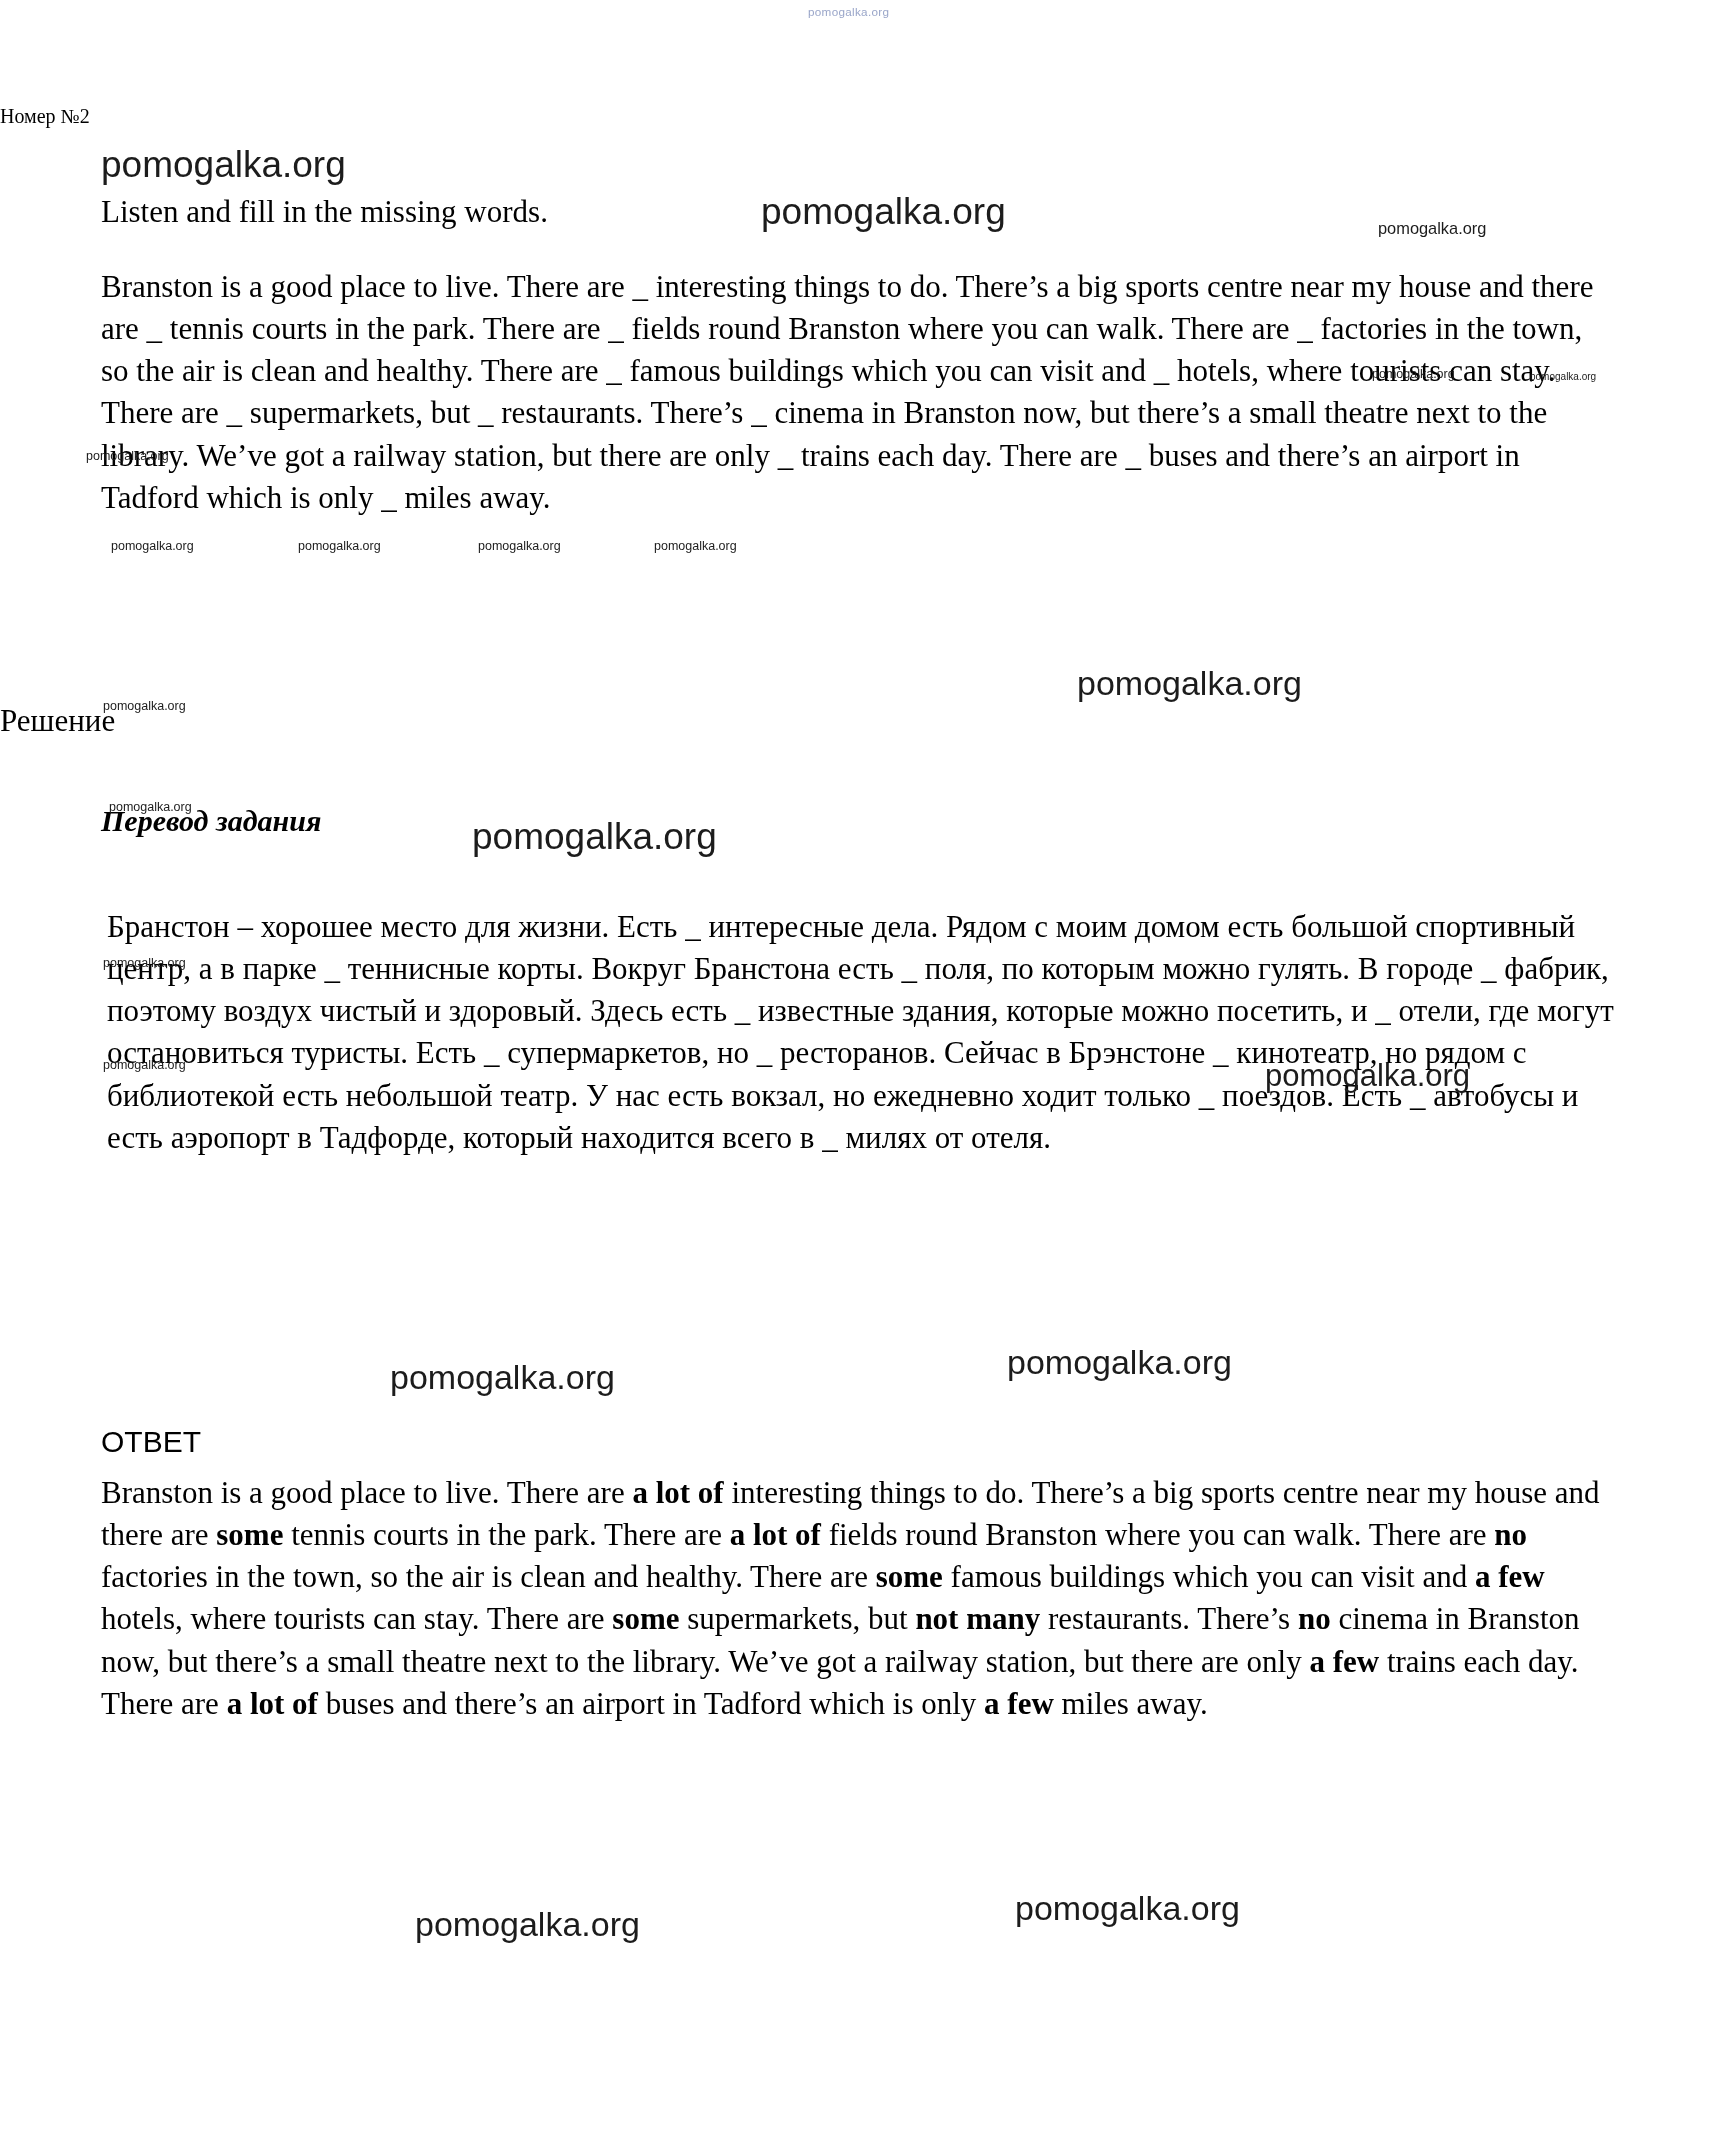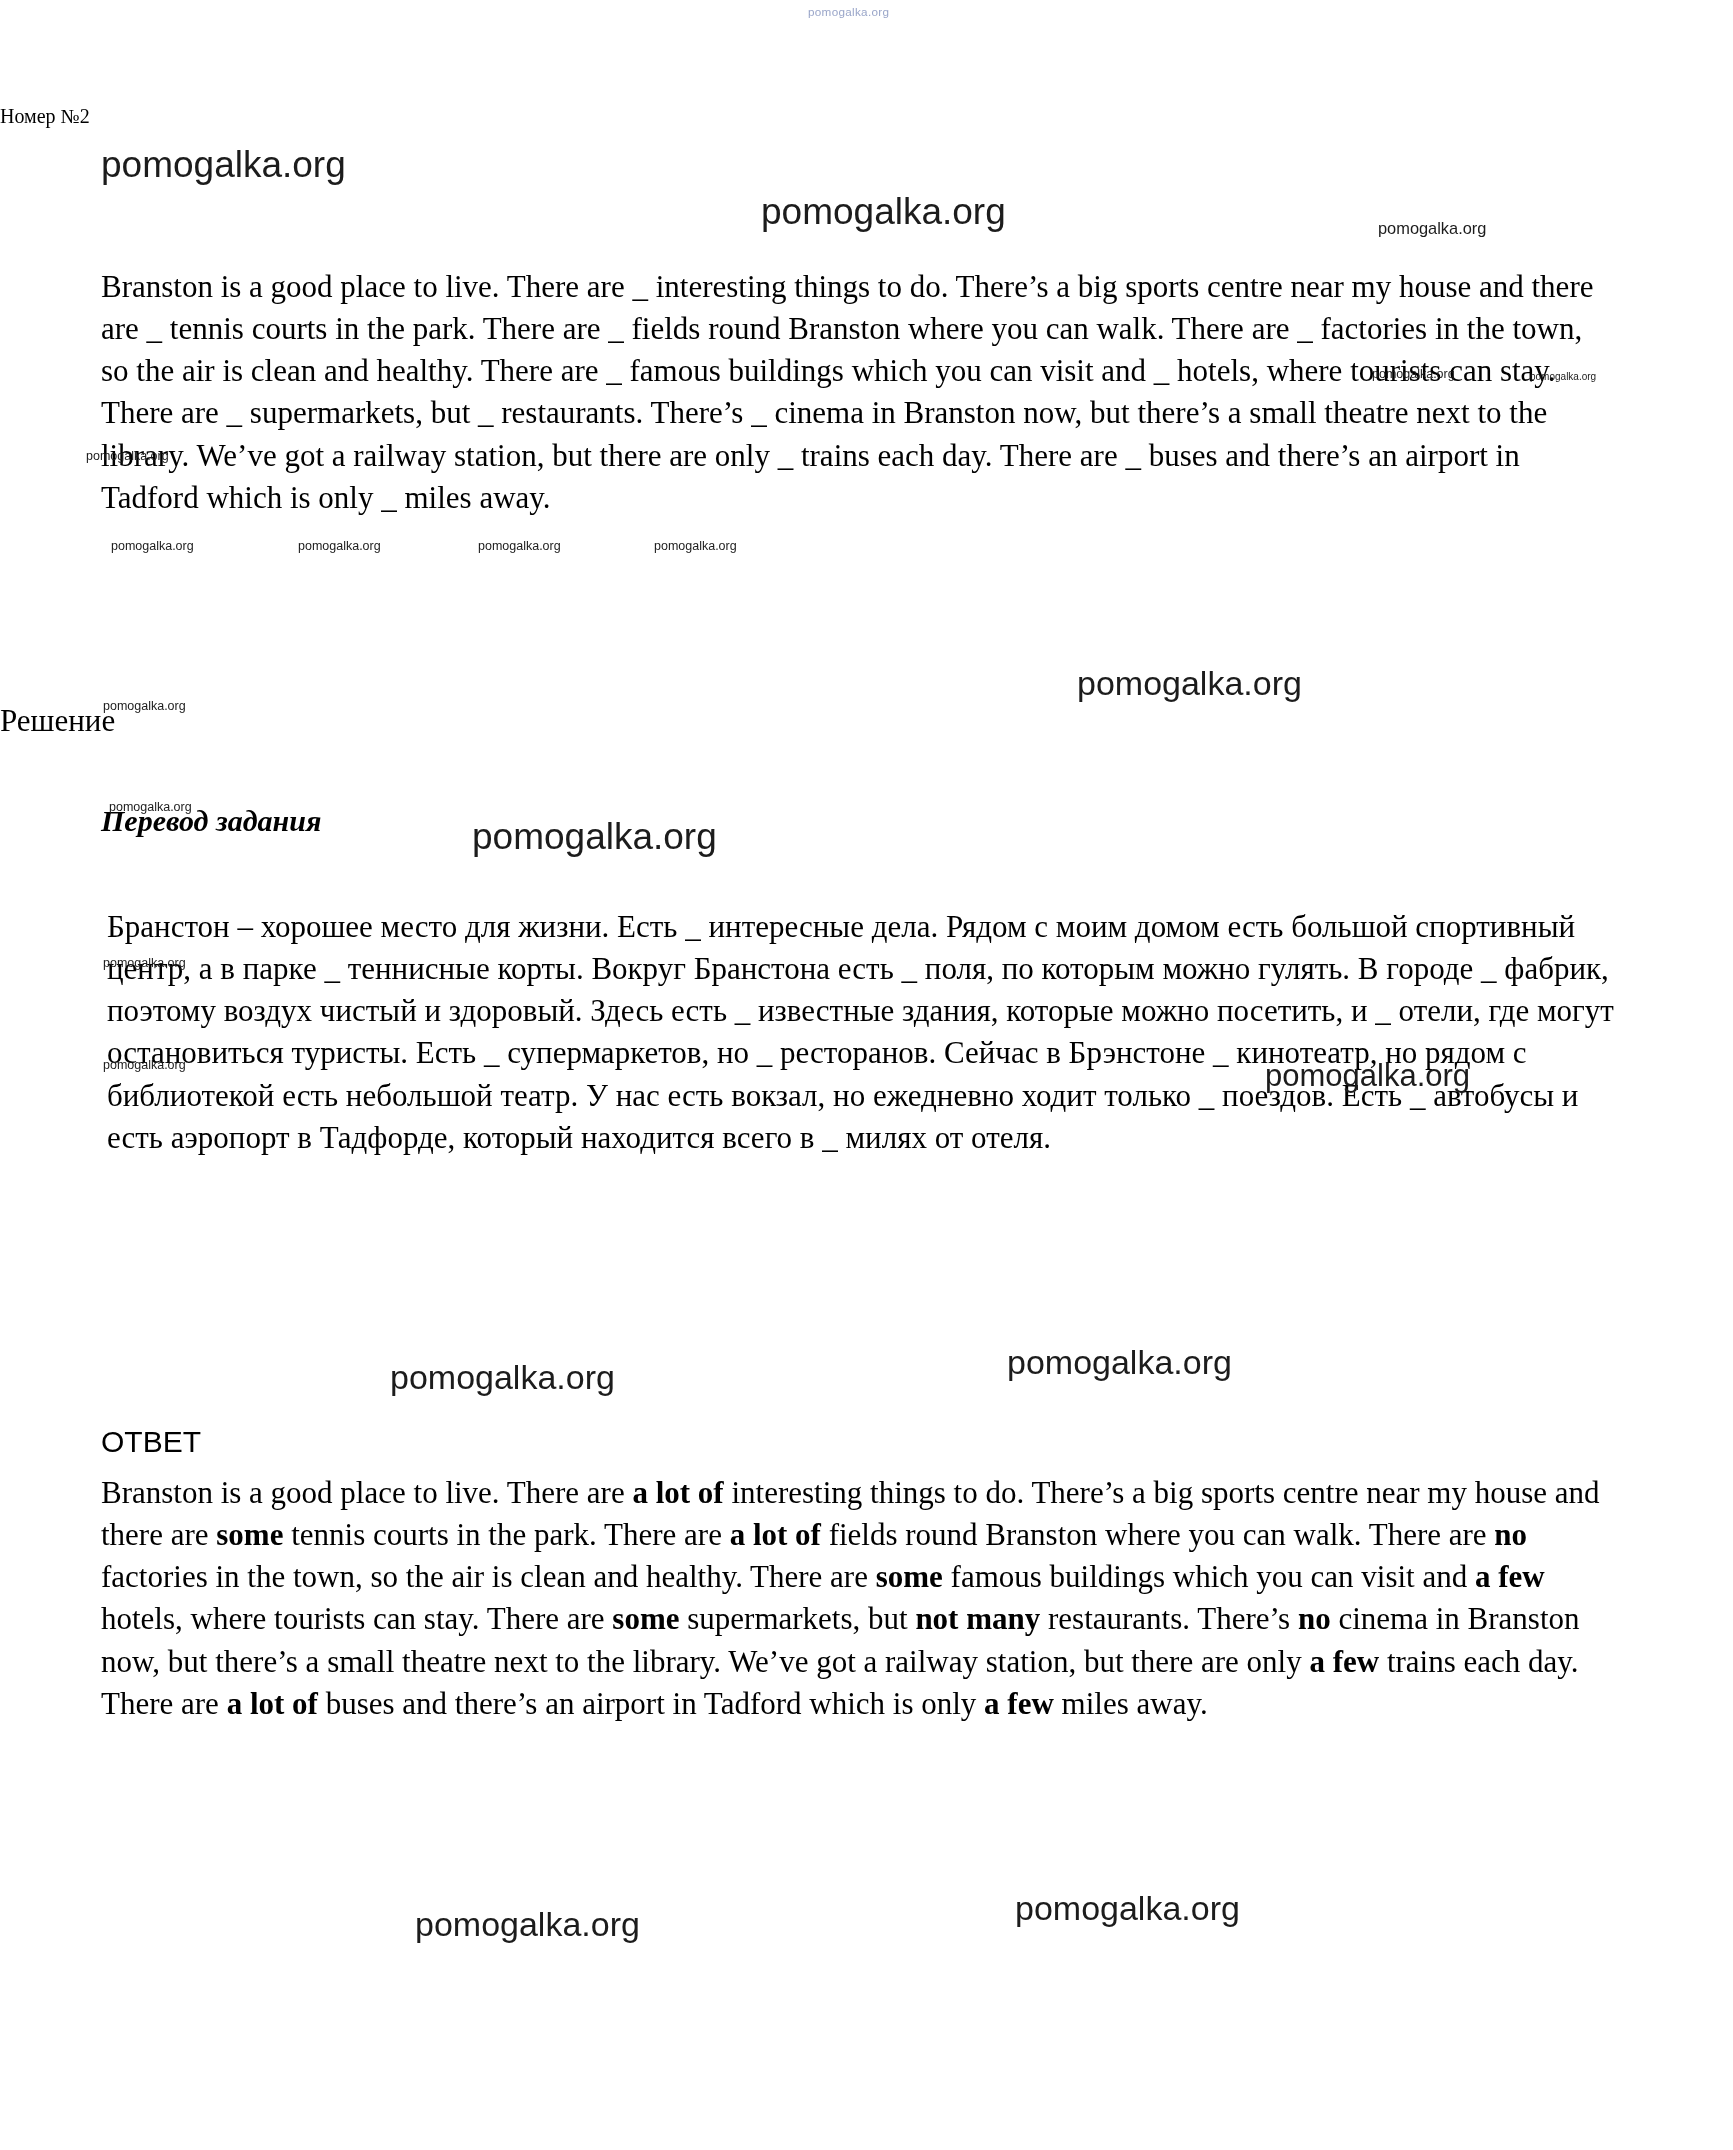--- a/index.html
+++ b/index.html
@@ -72,20 +72,21 @@
 </style>
 </head>
 <body>
 
 <div class="page">
 
   <div class="top-watermark">pomogalka.org</div>
 
   <div class="title">Номер №2</div>
 
+  <div class="blk para" id="listen-line">Listen and fill in the missing words.</div>
 
   <div class="blk para" id="english-task">Branston is a good place to live. There are _ interesting things to do. There’s a big sports centre near my house and there are _ tennis courts in the park. There are _ fields round Branston where you can walk. There are _ factories in the town, so the air is clean and healthy. There are _ famous buildings which you can visit and _ hotels, where tourists can stay. There are _ supermarkets, but _ restaurants. There’s _ cinema in Branston now, but there’s a small theatre next to the library. We’ve got a railway station, but there are only _ trains each day. There are _ buses and there’s an airport in Tadford which is only _ miles away.</div>
 
   <div class="blk" id="solution-label">Решение</div>
 
   <div class="blk" id="translation-heading">Перевод задания</div>
 
 
   <div class="blk para" id="translation-body">Бранстон – хорошее место для жизни. Есть _ интересные дела. Рядом с моим домом есть большой спортивный центр, а в парке _ теннисные корты. Вокруг Бранстона есть _ поля, по которым можно гулять. В городе _ фабрик, поэтому воздух чистый и здоровый. Здесь есть _ известные здания, которые можно посетить, и _ отели, где могут остановиться туристы. Есть _ супермаркетов, но _ ресторанов. Сейчас в Брэнстоне _ кинотеатр, но рядом с библиотекой есть небольшой театр. У нас есть вокзал, но ежедневно ходит только _ поездов. Есть _ автобусы и есть аэропорт в Тадфорде, который находится всего в _ милях от отеля.</div>
 

